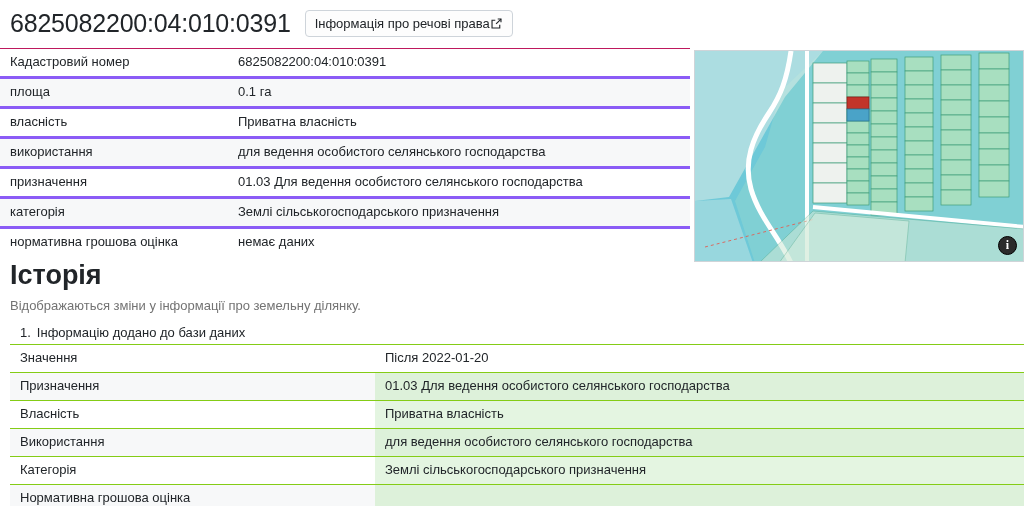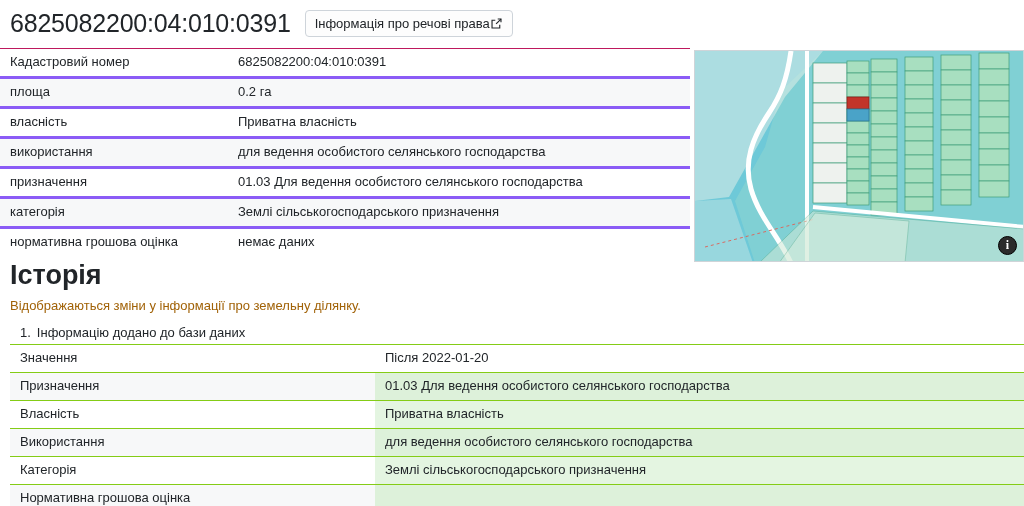--- a/index.html
+++ b/index.html
@@ -100,21 +100,21 @@
     margin: 0;
     padding: 0 10px;
     font-size: 27px;
     line-height: 34px;
     font-weight: 700;
     color: #212529;
   }
   .history .subtitle {
     padding: 6px 10px 0 10px;
     font-size: 13px;
-    color: #a16207;
+    color: #737373;
   }
   .hist-list {
     margin: 12px 0 0 0;
     padding: 0 0 0 10px;
     list-style: none;
   }
   .hist-item { font-size: 13px; }
   .hist-item-title {
     display: flex;
     gap: 6px;
@@ -165,21 +165,21 @@
 
   <div class="info-wrap">
     <table class="info">
       <tbody>
         <tr>
           <td class="k">Кадастровий номер</td>
           <td class="v">6825082200:04:010:0391</td>
         </tr>
         <tr>
           <td class="k">площа</td>
-          <td class="v">0.2 га</td>
+          <td class="v">0.1 га</td>
         </tr>
         <tr>
           <td class="k">власність</td>
           <td class="v">Приватна власність</td>
         </tr>
         <tr>
           <td class="k">використання</td>
           <td class="v">для ведення особистого селянського господарства</td>
         </tr>
         <tr>

